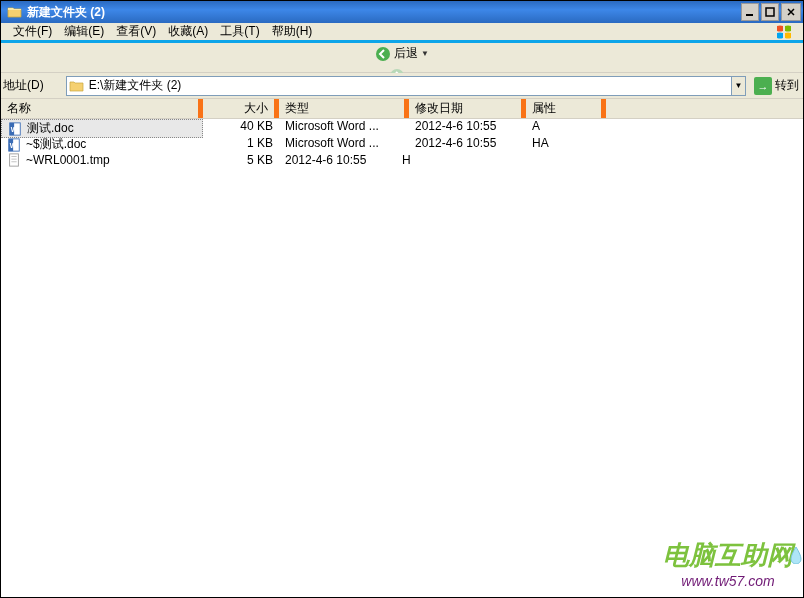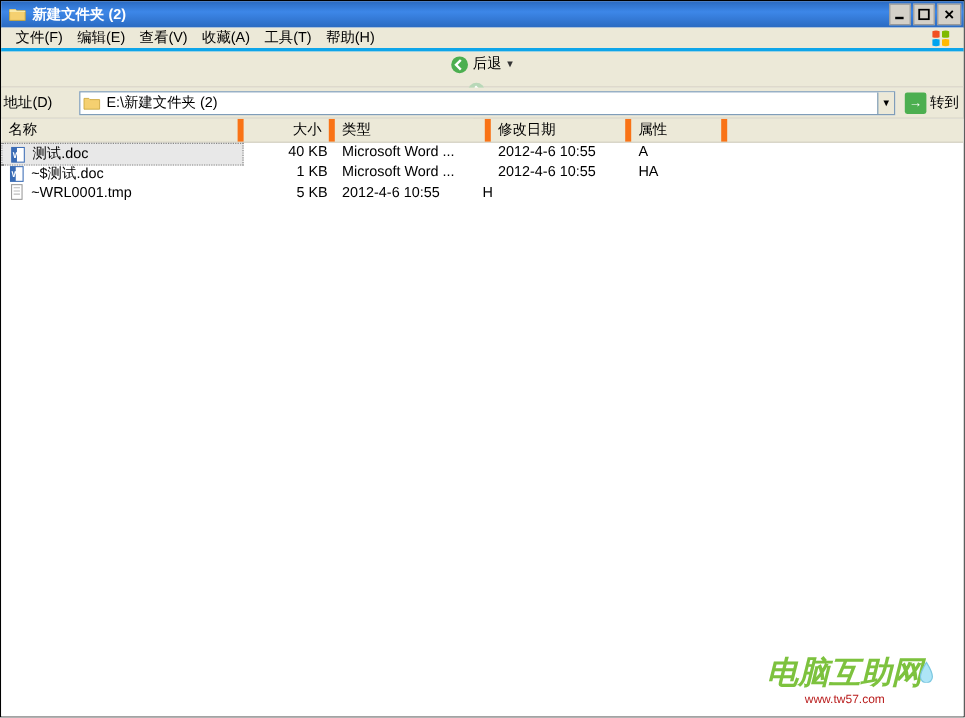--- a/index.html
+++ b/index.html
@@ -39,23 +39,23 @@
 .col-head { border-right: 5px solid #f97316; padding: 2px 6px; font-size: 12px; cursor: pointer; display: flex; align-items: center; }
 .col-head.right { justify-content: flex-end; }
 .file-list { }
 .file-row { display: flex; height: 17px; align-items: flex-start; }
 .file-row.selected .cell-name { background: #e8e8e8; border: 1px dotted #888; }
 .cell { padding: 0 6px; font-size: 12px; white-space: nowrap; overflow: hidden; }
 .cell-name { display: flex; align-items: center; gap: 3px; }
 .cell.right { text-align: right; }
 .file-icon { width: 16px; height: 14px; display: inline-flex; }
 
-.watermark { position: absolute; right: 34px; bottom: 8px; text-align: center; }
+.watermark { position: absolute; right: 10px; bottom: 8px; text-align: center; }
 .wm-text { font-size: 26px; font-weight: bold; font-style: italic; }
-.wm-url { font-size: 10px; color: #b91c1c; }
+.wm-url { font-size: 14px; color: #701a75; font-style: italic; }
 .wm-droplet { position: absolute; right: -10px; top: 8px; width: 14px; height: 18px; }
 
 .c-name { width: 202px; }
 .c-size { width: 76px; }
 .c-type { width: 130px; }
 .c-date { width: 117px; }
 .c-attr { width: 80px; }
 </style>
 </head>
 <body>

